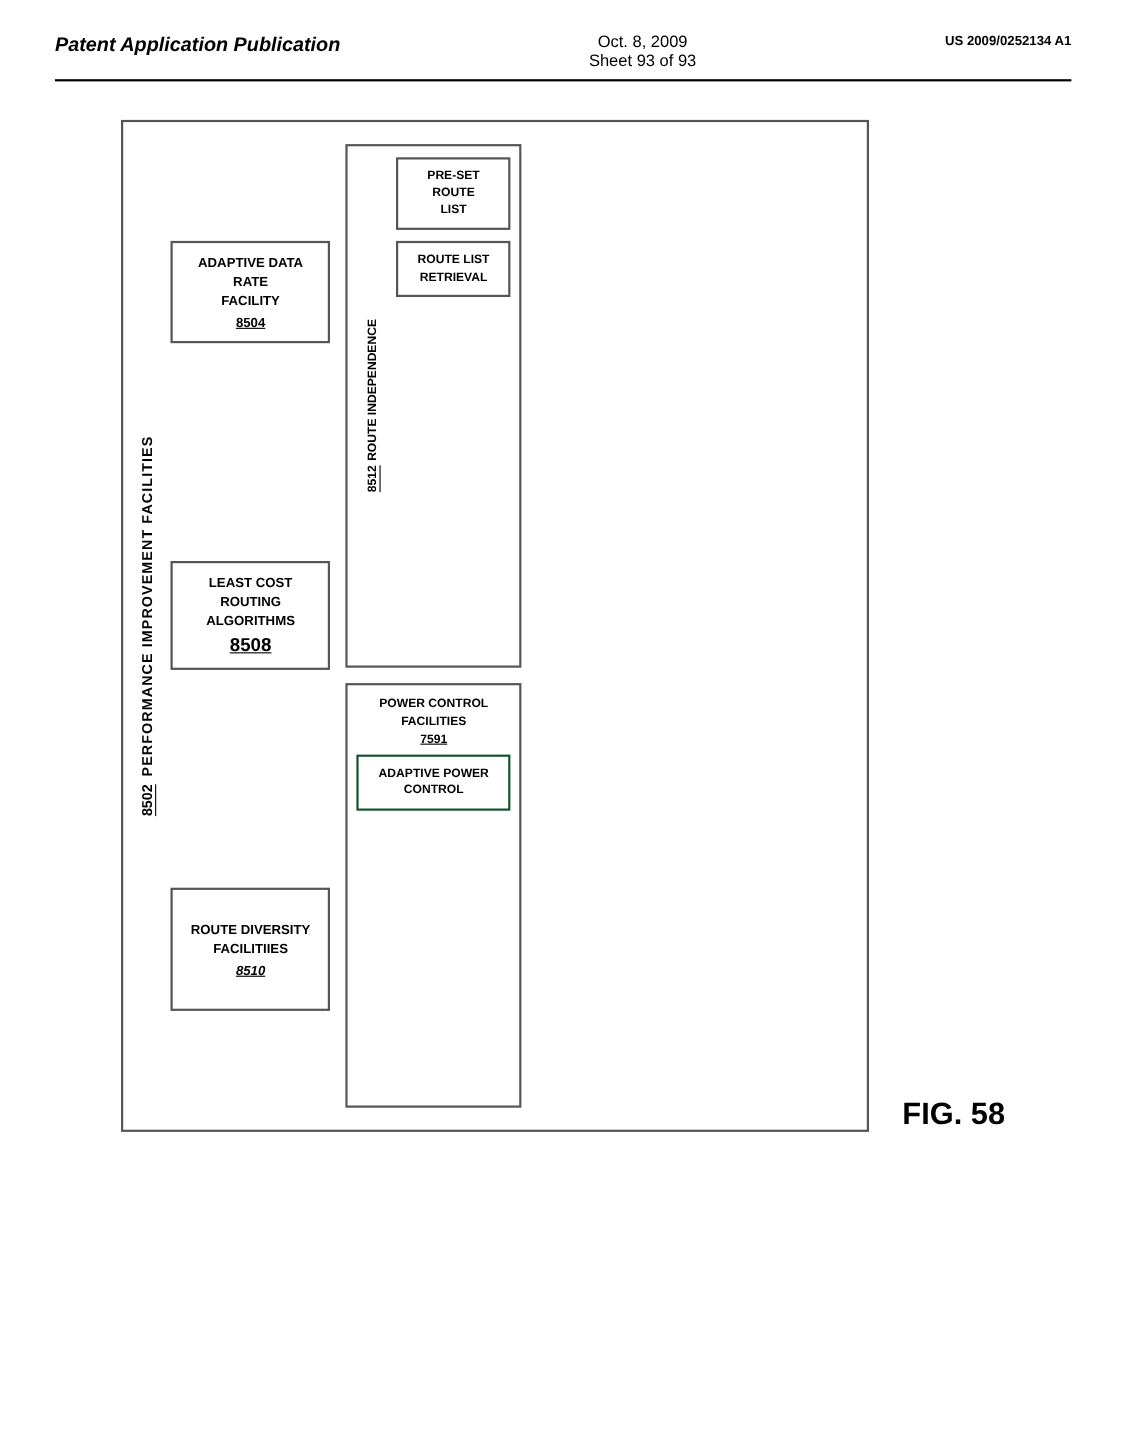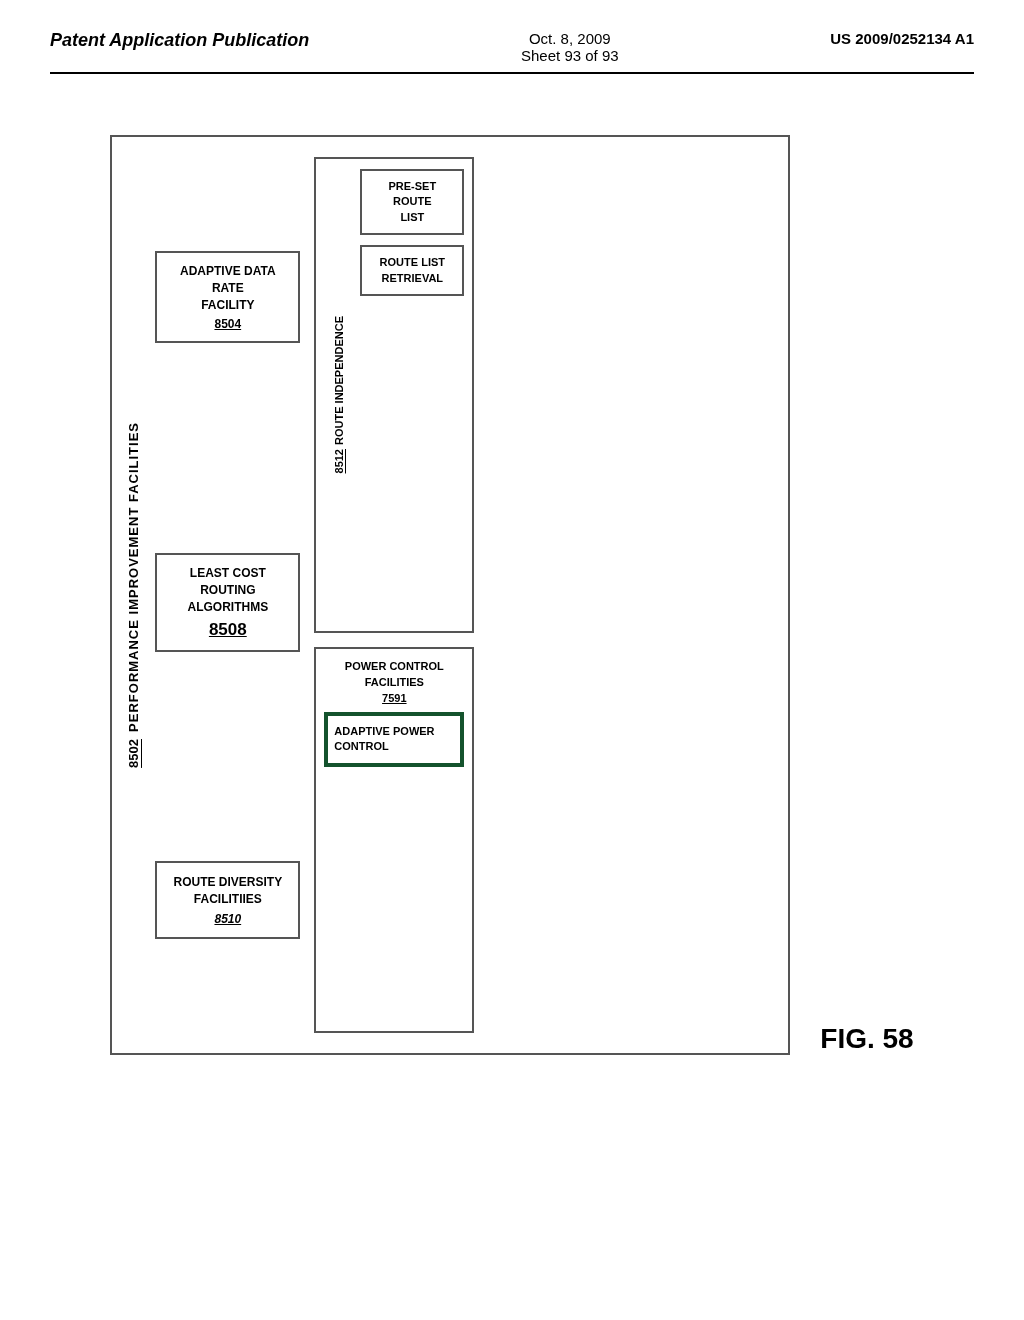--- a/index.html
+++ b/index.html
@@ -16,34 +16,34 @@
       padding: 30px 50px;
       display: flex;
       flex-direction: column;
     }
     .header {
       display: flex;
       justify-content: space-between;
       align-items: flex-start;
       border-bottom: 2px solid #000;
       padding-bottom: 8px;
-      margin-bottom: 41px;
+      margin-bottom: 15px;
     }
     .header-left {
       font-size: 18px;
       font-weight: bold;
       font-style: italic;
       max-width: 380px;
     }
     .header-center {
       font-size: 15px;
       text-align: center;
     }
     .header-right {
-      font-size: 15px;
+      font-size: 12px;
       font-weight: bold;
       text-align: right;
     }
     .main-content {
       flex: 1;
       display: flex;
       justify-content: center;
       align-items: flex-start;
       padding-top: 20px;
     }
@@ -76,21 +76,21 @@
 
           <div style="display:flex; flex-direction:column; justify-content:space-around; gap:22px; width:145px;">
             <div style="border:2px solid #555; padding:10px 8px; text-align:center;">
               <span style="font-size:12px; font-weight:bold; display:block; line-height:1.4;">ADAPTIVE DATA RATE<br>FACILITY</span>
               <span style="font-size:12px; font-weight:bold; text-decoration:underline; display:block; margin-top:4px;">8504</span>
             </div>
             <div style="border:2px solid #555; padding:10px 8px; text-align:center;">
               <span style="font-size:12px; font-weight:bold; display:block; line-height:1.4;">LEAST COST ROUTING<br>ALGORITHMS</span>
               <span style="font-size:17px; font-weight:bold; text-decoration:underline; display:block; margin-top:4px;">8508</span>
             </div>
-            <div style="border:2px solid #555; padding:11px 8px; text-align:center;">
+            <div style="border:2px solid #555; padding:28px 8px; text-align:center;">
               <span style="font-size:12px; font-weight:bold; display:block; line-height:1.4;">ROUTE DIVERSITY<br>FACILITIIES</span>
               <span style="font-size:12px; font-weight:bold; text-decoration:underline; display:block; margin-top:4px;font-style:italic;">8510</span>
             </div>
           </div>
 
           <div style="display:flex; flex-direction:column; gap:14px; width:160px;">
 
             <div style="border:2px solid #555; padding:10px 8px; display:flex; flex-direction:row; gap:6px; flex:1;">
               <div style="display:flex; flex-direction:column; align-items:center; justify-content:center; min-width:30px;">
                 <span style="writing-mode:vertical-rl; transform:rotate(180deg); font-size:11px; font-weight:bold; white-space:nowrap;">ROUTE INDEPENDENCE</span>
@@ -104,21 +104,21 @@
                   <span style="font-size:11px; font-weight:bold; display:block; line-height:1.4;">ROUTE LIST<br>RETRIEVAL</span>
                 </div>
               </div>
             </div>
 
             <div style="border:2px solid #555; padding:10px 8px; display:flex; flex-direction:column; gap:8px; flex:0.8;">
               <div style="text-align:center;">
                 <span style="font-size:11px; font-weight:bold; display:block; line-height:1.4;">POWER CONTROL<br>FACILITIES</span>
                 <span style="font-size:11px; font-weight:bold; text-decoration:underline; display:block; margin-top:2px;">7591</span>
               </div>
-              <div style="border:4px solid #14532d; padding:8px 6px; text-align:left;">
+              <div style="border:2px solid #14532d; padding:8px 6px; text-align:center;">
                 <span style="font-size:11px; font-weight:bold; display:block; line-height:1.4;">ADAPTIVE POWER<br>CONTROL</span>
               </div>
             </div>
           </div>
 
 
         </div>
       </div>
 
       <div style="display:flex; flex-direction:column; justify-content:flex-end; height:920px;">

